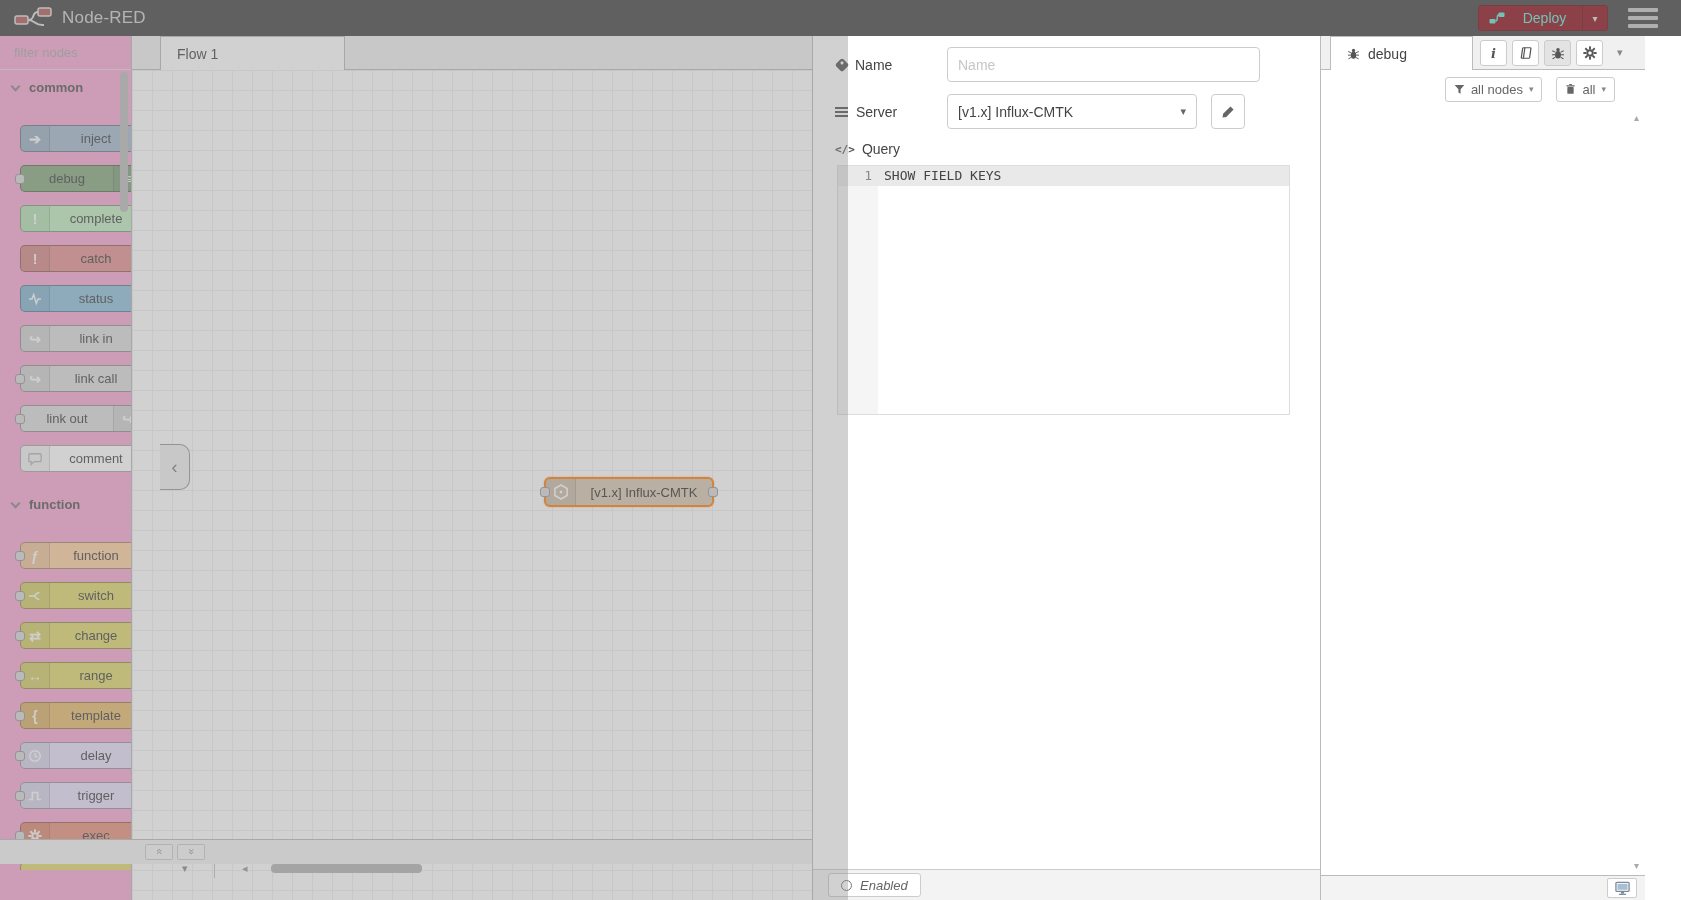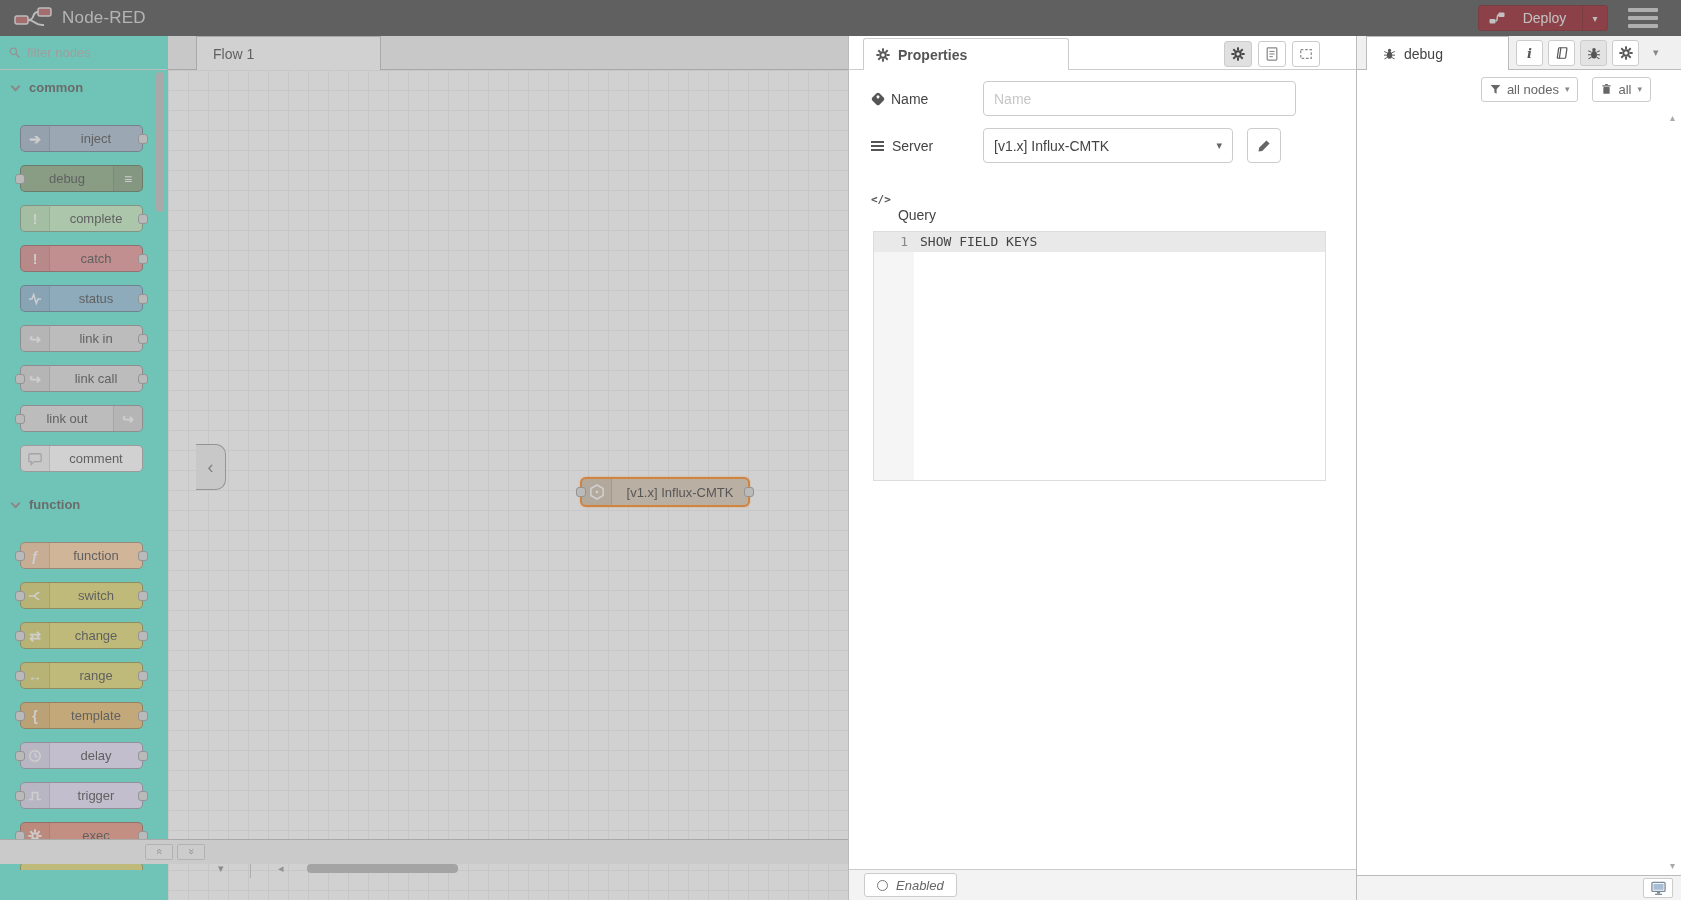--- a/index.html
+++ b/index.html
@@ -5,33 +5,33 @@
   * { margin:0; padding:0; box-sizing:border-box; }
   html,body { width:1681px; height:900px; overflow:hidden; font-family:"Liberation Sans", sans-serif; background:#fff; }
   body { position:relative; }
   svg.ic { display:inline-block; vertical-align:middle; }
 
   
   #header { position:absolute; left:0; top:0; width:1681px; height:36px; background:var(--header-bg,#444); display:flex; align-items:center; z-index:10; }
   #logo { display:flex; align-items:center; margin-left:14px; }
   #logo svg { margin-right:8px; }
   #logo-text { color:#cfcfcf; font-size:17px; letter-spacing:.2px; }
-  #deploy-btn { position:absolute; right:73px; top:5px; height:26px; width:130px; background:var(--deploy-red,#8C101C); border:1px solid #6e0d16; border-radius:3px; display:flex; align-items:center; color:#e5e5e5; font-size:14px; cursor:pointer; }
+  #deploy-btn { position:absolute; right:73px; top:5px; height:26px; width:130px; background:var(--deploy-red,#8C101C); border:1px solid #6e0d16; border-radius:3px; display:flex; align-items:center; color:#5eead4; font-size:14px; cursor:pointer; }
   #deploy-btn .dicon { margin:0 8px 0 10px; }
   #deploy-btn .dlabel { flex:1; text-align:center; }
   #deploy-btn .ddiv { width:1px; height:100%; background:#6e0d16; margin-left:6px; }
   #deploy-btn .dcaret { width:24px; text-align:center; color:#ddd; font-size:10px; }
   #menu-btn { position:absolute; right:23px; top:8px; width:30px; height:20px; display:flex; flex-direction:column; justify-content:space-between; cursor:pointer; }
   #menu-btn span { display:block; height:4px; background:#c7c7c7; border-radius:1px; }
 
   
   #main { position:absolute; left:0; top:36px; width:1681px; height:864px; display:flex; }
 
   
-  #palette { width:168px; height:100%; background:#5eead4; border-right:1px solid #bbb; position:relative; overflow:hidden; }
+  #palette { width:132px; height:100%; background:#f9a8d4; border-right:1px solid #bbb; position:relative; overflow:hidden; }
   #palette-search { height:34px; border-bottom:1px solid #ddd; display:flex; align-items:center; padding:0 8px; color:#999; }
   #palette-search input { border:0; background:transparent; outline:none; font-size:13px; color:#666; width:110px; margin-left:6px; font-family:"Liberation Sans",sans-serif; }
   #palette-search input::placeholder { color:#aaa; }
   .pcat-header { height:35px; display:flex; align-items:center; padding-left:12px; cursor:pointer; }
   .chev { width:7px; height:7px; border-right:2px solid #888; border-bottom:2px solid #888; transform:rotate(45deg); margin-right:10px; margin-top:-3px; }
   .pcat-label { font-size:13px; font-weight:bold; color:#555; }
   .pnode-list { padding:20px 0 2px 0; }
   .pnode { position:relative; width:123px; height:27px; margin:0 0 13px 20px; border:1px solid rgba(0,0,0,.35); border-radius:5px; display:flex; align-items:stretch; cursor:move; }
   .pnode.partial { height:8px; margin-bottom:0; border-bottom:none; border-radius:5px 5px 0 0; }
   .picon { width:29px; display:flex; align-items:center; justify-content:center; background:rgba(0,0,0,.06); color:rgba(255,255,255,.92); font-size:14px; font-weight:bold; }
@@ -91,21 +91,21 @@
   input.text { width:313px; height:35px; border:1px solid #ccc; border-radius:4px; padding:0 10px; font-size:14px; color:#555; outline:none; font-family:"Liberation Sans",sans-serif; }
   input.text::placeholder { color:#c6c6c6; }
   .select { width:250px; height:35px; border:1px solid #ccc; border-radius:4px; background:#fff; display:flex; align-items:center; padding:0 10px; font-size:14px; color:#444; cursor:pointer; }
   .select .sval { flex:1; }
   .select .scaret { color:#666; font-size:11px; }
   #server-edit-btn { width:34px; height:35px; border:1px solid #ccc; border-radius:4px; background:#fff; margin-left:14px; color:#666; display:flex; align-items:center; justify-content:center; cursor:pointer; }
   .check-row { display:flex; align-items:center; margin:14px 0 16px 0; }
   .cbox { width:14px; height:14px; border:1px solid #b3b3b3; border-radius:2px; background:#fff; margin-right:7px; cursor:pointer; }
   .clabel { font-size:14px; color:#444; margin-right:36px; }
   #query-label-row { display:flex; align-items:center; margin-bottom:8px; }
-  #query-label-row .qlabel { font-size:14px; color:#444; margin-left:7px;margin-top:32px; }
+  #query-label-row .qlabel { font-size:14px; color:#444; margin-left:7px; }
   #query-editor { width:453px; height:250px; border:1px solid #ddd; background:#fff; position:relative; font-family:"DejaVu Sans Mono",monospace; font-size:13px; margin-left:2px; }
   #qe-gutter { position:absolute; left:0; top:0; width:40px; height:100%; background:#f5f5f5; }
   #qe-lineband { position:absolute; left:0; top:0; width:100%; height:20px; background:#e9e9e9; }
   #qe-lineno { position:absolute; left:0; top:2px; width:34px; text-align:right; color:#888; }
   #qe-code { position:absolute; left:46px; top:2px; color:#444; white-space:pre; }
   #tray-footer { height:31px; background:#f3f3f3; border-top:1px solid #ccc; display:flex; align-items:center; padding-left:15px;font-style:italic; }
   #enabled-btn { height:24px; padding:0 12px; background:#fff; border:1px solid #ccc; border-radius:3px; display:flex; align-items:center; font-size:13px; color:#666; cursor:pointer; }
   #enabled-btn .circ { width:11px; height:11px; border:1.5px solid #777; border-radius:50%; margin-right:8px; }
 
   
@@ -430,43 +430,20 @@
     </div>
     <div id="hscroll-row">
       <span id="scroll-caret-down" class="g-caret-down"></span>
       <span class="vdiv"></span>
       <span id="scroll-caret-left" class="g-caret-left"></span>
       <div id="hscroll-thumb"></div>
     </div>
   </div>
 
   <div id="tray">
-    <div id="tray-tabrow">
-      <div id="properties-tab">
-        <svg class="ic" width="14" height="14">
-            <use href="#i-gear"></use>
-          </svg>
-        <span>Properties</span>
-      </div>
-      <div class="mini-btn active" id="btn-props">
-        <svg class="ic" width="14" height="14">
-            <use href="#i-gear"></use>
-          </svg>
-      </div>
-      <div class="mini-btn" id="btn-desc">
-        <svg class="ic" width="14" height="14">
-            <use href="#i-doc"></use>
-          </svg>
-      </div>
-      <div class="mini-btn" id="btn-appearance">
-        <svg class="ic" width="14" height="14">
-            <use href="#i-appearance"></use>
-          </svg>
-      </div>
-    </div>
     <div id="tray-body">
       <div class="form-row">
         <span class="form-label">
           <span class="licon tag-shape"></span>
           <span>Name</span>
         </span>
         <input class="text" placeholder="Name" style="">
       </div>
       <div class="form-row">
         <span class="form-label">

